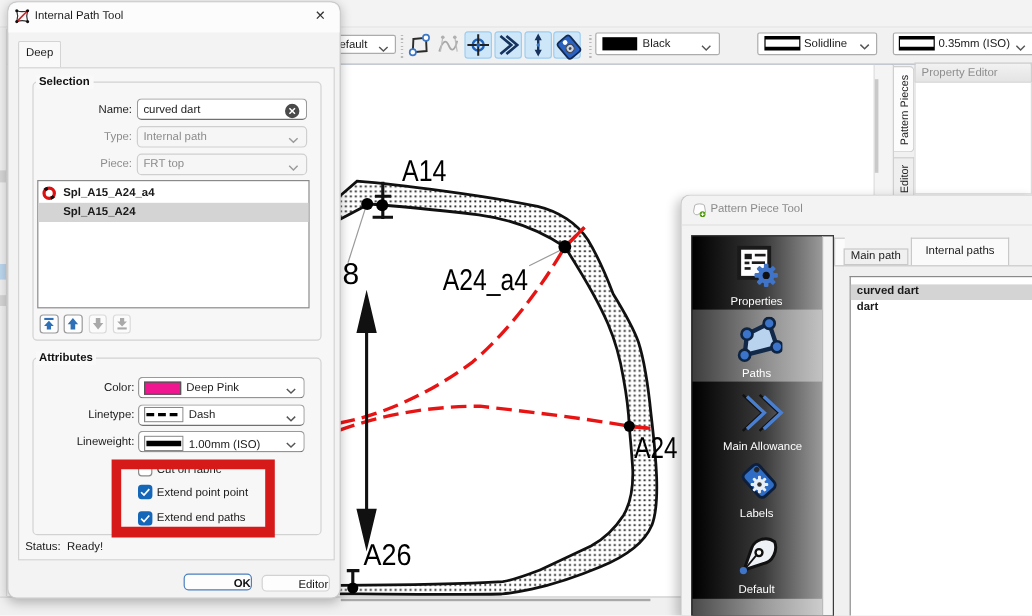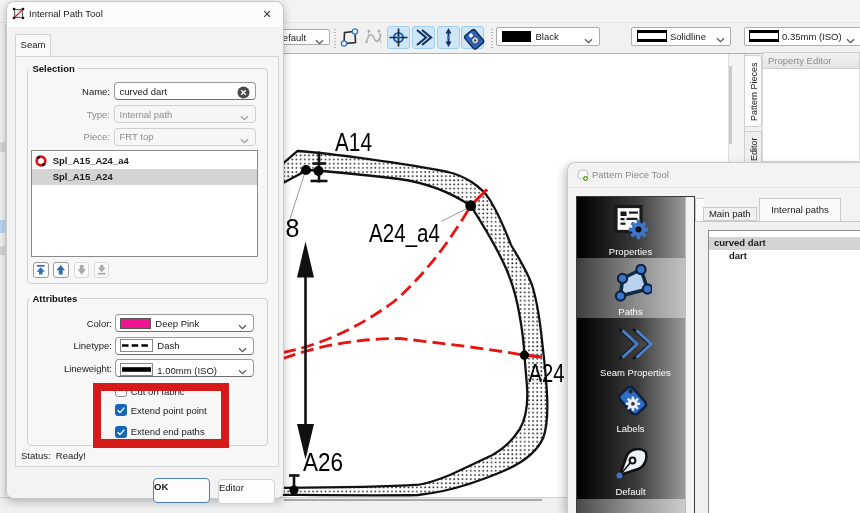--- a/index.html
+++ b/index.html
@@ -30,21 +30,21 @@
 #ppt{left:567px;top:162px;width:293px;height:351px;border-radius:8px 0 0 0;border-right:none;border-bottom:none;z-index:20;box-shadow:-3px 3px 9px rgba(0,0,0,.22);}
 .grp{position:absolute;border:1px solid #d2d2d2;border-radius:4px;}
 .grplbl{position:absolute;top:-6px;left:2px;background:#f9f9f9;padding:0 3px;font-weight:bold;color:#111;}
 .rowlbl{position:absolute;width:70px;text-align:right;color:#1a1a1a;}
 .field{position:absolute;left:86px;width:142.5px;height:18px;border-radius:4px;display:flex;align-items:center;}
 .field.edit{background:#fff;border:1px solid #9a9a9a;border-bottom-color:#707070;}
 .field.dis{background:#f6f6f6;border:1px solid #cfcfcf;color:#8c8c8c;}
 .cb{position:absolute;width:12px;height:12px;border-radius:3px;}
 .cb.off{background:#fff;border:1px solid #8a8a8a;}
 .cb.onb{background:#1466b8;color:#fff;font-size:10px;line-height:12px;text-align:center;}
-.btn{position:absolute;height:25px;background:#fdfdfd;border:1px solid #d2d2d2;border-radius:4px;text-align:left;line-height:15px;color:#111;}
+.btn{position:absolute;height:14px;background:#fdfdfd;border:1px solid #d2d2d2;border-radius:4px;text-align:right;line-height:15px;color:#111;}
 </style></head>
 <body>
 
 <div class="abs" id="topstrip"></div>
 <div class="abs" id="toolbar"></div>
 
 <div class="combo" style="left:265px;top:29px;width:65px;height:16px;padding-left:10px;">Default<span style="position:absolute;right:5px;top:6px;"><svg class="chv" width="9" height="6" viewBox="0 0 9 6">
         <path d="M1 1.2 L4.5 4.6 L8 1.2" fill="none" stroke="#555" stroke-width="1.2"></path>
       </svg></span></div>
 <div class="sep" style="left:334px;"></div>
@@ -244,21 +244,21 @@
     <div class="abs" style="left:0;top:109px;width:108px;text-align:center;color:#fff;font-size:9.5px;">Paths</div>
 
     <div class="abs" style="left:36px;top:129px;"><svg width="42" height="36" viewBox="0 0 42 36">
           <g fill="none" stroke="#111" stroke-width="2">
             <path d="M6 3 L22 18 L6 33"></path>
             <path d="M20 3 L36 18 L20 33"></path>
             <path d="M9.5 4.5 L24 18 L9.5 31.5" stroke="#4a7fd0" stroke-width="2.8"></path>
             <path d="M23.5 4.5 L38 18 L23.5 31.5" stroke="#4a7fd0" stroke-width="2.8"></path>
           </g>
         </svg></div>
-    <div class="abs" style="left:0;top:170px;width:118px;text-align:center;color:#fff;font-size:9.5px;">Seam Properties</div>
+    <div class="abs" style="left:0;top:170px;width:118px;text-align:center;color:#fff;font-size:9.5px;">Main Allowance</div>
 
     <div class="abs" style="left:37px;top:184px;"><svg width="40" height="40" viewBox="0 0 36 36">
           <g transform="rotate(-42 18 18)">
             <rect x="9.5" y="5.5" width="15.5" height="23" rx="3.5" fill="#2f6cc4" stroke="#0d1f3c" stroke-width="2.2"></rect>
             <circle cx="21.5" cy="9.5" r="2" fill="#22262a"></circle>
           </g>
           <g transform="rotate(0 17 20.5)">
             <rect x="15.9" y="13.9" width="2.2" height="3" rx="0.8" fill="#e8eef7"></rect>
           </g>
           <g transform="rotate(45 17 20.5)">
@@ -295,40 +295,40 @@
         </svg></div>
     <div class="abs" style="left:0;top:289px;width:108px;text-align:center;color:#fff;font-size:9.5px;">Default</div>
   </div>
 
   <div class="abs" style="left:126.5px;top:34.5px;width:9px;height:23.5px;background:#fbfbfb;border:1px solid #c9c9c9;border-right:none;border-bottom:none;"></div>
   <div class="abs" style="left:134.8px;top:43.9px;width:54px;height:14.1px;background:#f0f0f0;border:1px solid #c9c9c9;text-align:center;line-height:12.5px;">Main path</div>
   <div class="abs" style="left:191.2px;top:34.5px;width:81.6px;height:23px;background:#fafafa;border:1px solid #c9c9c9;border-bottom:none;text-align:center;line-height:21px;">Internal paths</div>
   <div class="abs" style="left:127px;top:57.5px;width:166px;height:294px;border-top:1px solid #c9c9c9;background:#f0f0f0;"></div>
   <div class="abs" style="left:140px;top:67px;width:153px;height:286px;background:#fff;border:1px solid #8a8a8a;border-right:none;padding-top:6px;">
     <div style="height:12.5px;background:#d4d4d4;font-weight:bold;padding-left:5px;line-height:12px;">curved dart</div>
-    <div style="height:12.5px;font-weight:bold;padding-left:20px;line-height:12px;">dart</div>
+    <div style="height:12.5px;font-weight:bold;padding-left:5px;line-height:12px;">dart</div>
   </div>
 </div>
 
 <div class="dlg" id="ipt">
   <div class="abs" style="left:0;top:0;width:276px;height:25px;background:#fcfcfc;border-radius:8px 8px 0 0;"></div>
   <div class="abs" style="left:5px;top:5px;"><svg width="13" height="13" viewBox="0 0 13 13">
         <path d="M2 2 C5 3,8 3,11 2 C10 5,10 8,11 11 C8 10,5 10,2 11 C3 8,3 5,2 2 Z" fill="none" stroke="#333" stroke-width="1"></path>
         <path d="M2 11 L11 2" stroke="#cc2222" stroke-width="1.3"></path>
         <g fill="#111">
           <circle cx="2" cy="2" r="1.3"></circle>
           <circle cx="11" cy="2" r="1.3"></circle>
           <circle cx="2" cy="11" r="1.3"></circle>
           <circle cx="11" cy="11" r="1.3"></circle>
         </g>
       </svg></div>
   <div class="abs" style="left:22px;top:6px;font-size:9.5px;color:#1a1a1a;">Internal Path Tool</div>
   <div class="abs" style="left:252px;top:4px;width:16px;height:16px;text-align:center;line-height:16px;font-size:11px;color:#333;">✕</div>
 
-  <div class="abs" style="left:8px;top:32px;width:36px;height:22px;background:#f9f9f9;border:1px solid #d4d4d4;border-bottom:none;border-radius:2px 2px 0 0;line-height:20px;text-align:center;">Seam</div>
+  <div class="abs" style="left:8px;top:32px;width:36px;height:22px;background:#f9f9f9;border:1px solid #d4d4d4;border-bottom:none;border-radius:2px 2px 0 0;line-height:20px;text-align:center;">Deep</div>
   <div class="abs" style="left:8px;top:53.5px;width:263.5px;height:411.5px;background:#f7f7f7;border:1px solid #d4d4d4;"></div>
 
   <div class="grp" style="left:19.5px;top:65.5px;width:241.5px;height:216px;">
     <div class="grplbl" style="left:2px;">Selection</div>
     <div class="rowlbl" style="left:12.5px;top:17.5px;">Name:</div>
     <div class="field edit" style="top:13.5px;">
         <span style="margin-left:5px;">curved dart</span>
       <svg style="position:absolute;right:5px;top:2.5px;" width="13" height="13" viewBox="0 0 13 13">
           <circle cx="6.5" cy="6.5" r="6" fill="#4a4a4a"></circle>
           <path d="M4.2 4.2 L8.8 8.8 M8.8 4.2 L4.2 8.8" stroke="#fff" stroke-width="1.3"></path>

